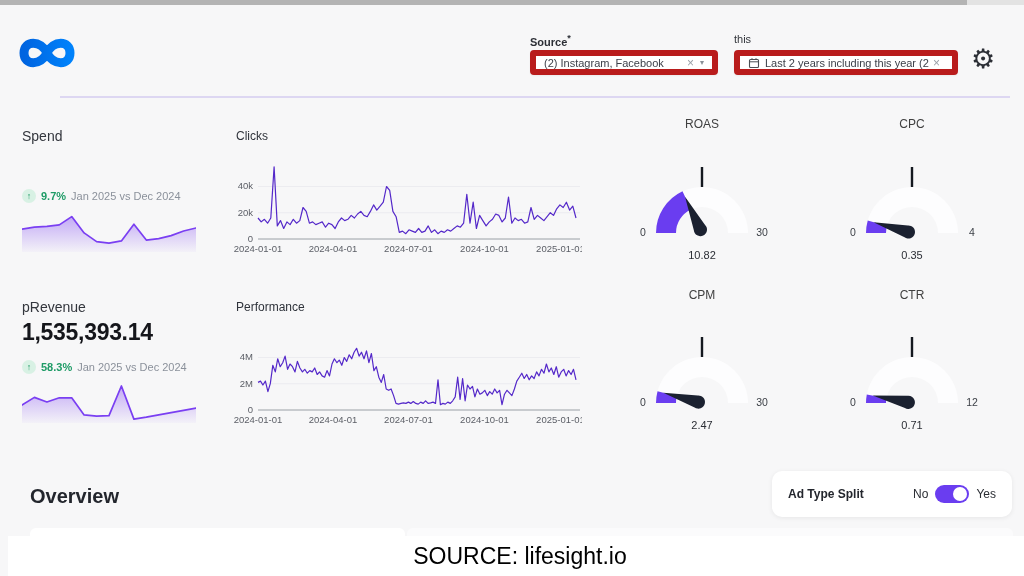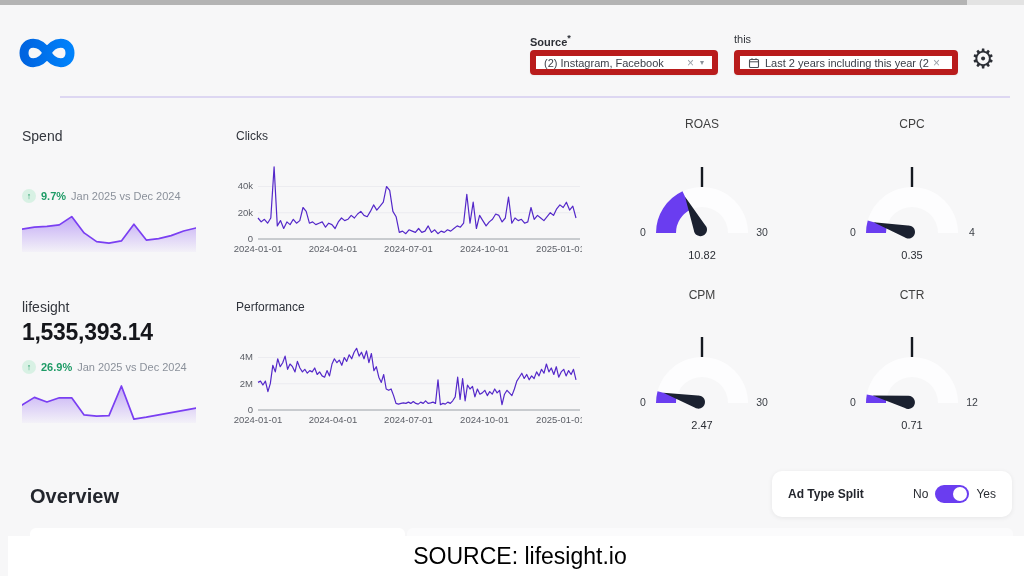--- a/index.html
+++ b/index.html
@@ -109,25 +109,25 @@
       <defs>
         <linearGradient id="sg2" x1="0" y1="0" x2="0" y2="1">
        <stop offset="0" stop-color="#7a3ff2" stop-opacity="0.42"></stop>
        <stop offset="1" stop-color="#7a3ff2" stop-opacity="0.03"></stop>
      </linearGradient>
       </defs>
      <path d="M0.0,23.1 L12.4,21.2 L24.9,20.4 L37.3,18.9 L49.7,10.6 L62.1,26.9 L74.6,35.6 L87.0,37.2 L99.4,34.9 L111.9,18.2 L124.3,34.1 L136.7,32.6 L149.1,29.6 L161.6,25.0 L174.0,22.0 L174,46 L0,46 Z" fill="url(#sg2)"></path>
      <polyline points="0.0,23.1 12.4,21.2 24.9,20.4 37.3,18.9 49.7,10.6 62.1,26.9 74.6,35.6 87.0,37.2 99.4,34.9 111.9,18.2 124.3,34.1 136.7,32.6 149.1,29.6 161.6,25.0 174.0,22.0" fill="none" stroke="#7a3ff2" stroke-width="1.7" stroke-linejoin="round" stroke-linecap="round"></polyline>
     </svg>
 
-  <div class="abs kpi-label" style="left:22px; top:299px;">lifesight</div>
+  <div class="abs kpi-label" style="left:22px; top:299px;">pRevenue</div>
   <div class="abs kpi-value" style="left:22px; top:319px;text-align:right;">1,535,393.14</div>
   <div class="abs kpi-delta" style="left:22px; top:360px;">
     <span class="delta-badge">↑</span>
-    <span class="delta-pct">26.9%</span>
+    <span class="delta-pct">58.3%</span>
     <span class="delta-note">Jan 2025 vs Dec 2024</span>
   </div>
   <svg class="abs" style="left:22px; top:377px;" width="174" height="46">
       <defs>
         <linearGradient id="sg3" x1="0" y1="0" x2="0" y2="1">
        <stop offset="0" stop-color="#7a3ff2" stop-opacity="0.42"></stop>
        <stop offset="1" stop-color="#7a3ff2" stop-opacity="0.03"></stop>
      </linearGradient>
       </defs>
      <path d="M0.0,28.0 L12.4,20.4 L24.9,25.0 L37.3,20.8 L49.7,20.8 L62.1,37.9 L74.6,39.1 L87.0,38.7 L99.4,9.0 L111.9,42.1 L124.3,40.2 L136.7,37.9 L149.1,35.6 L161.6,33.4 L174.0,31.1 L174,46 L0,46 Z" fill="url(#sg3)"></path>

